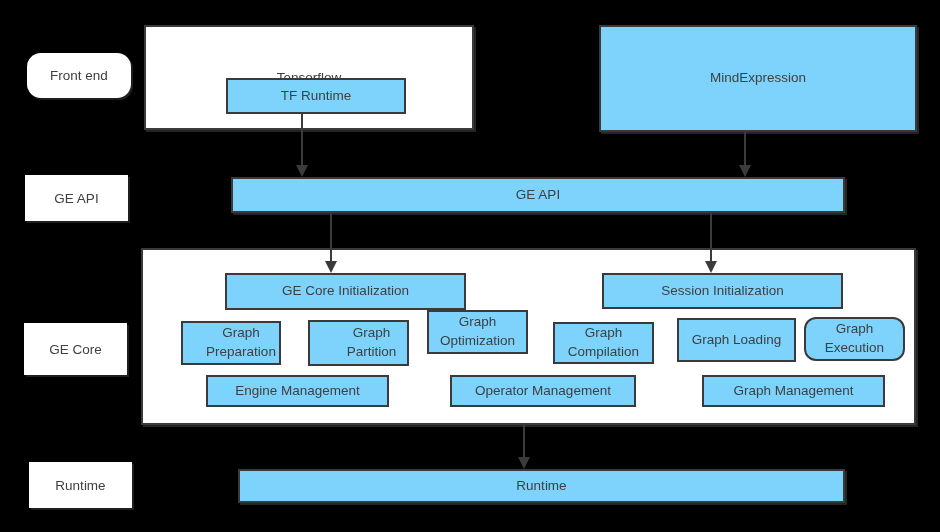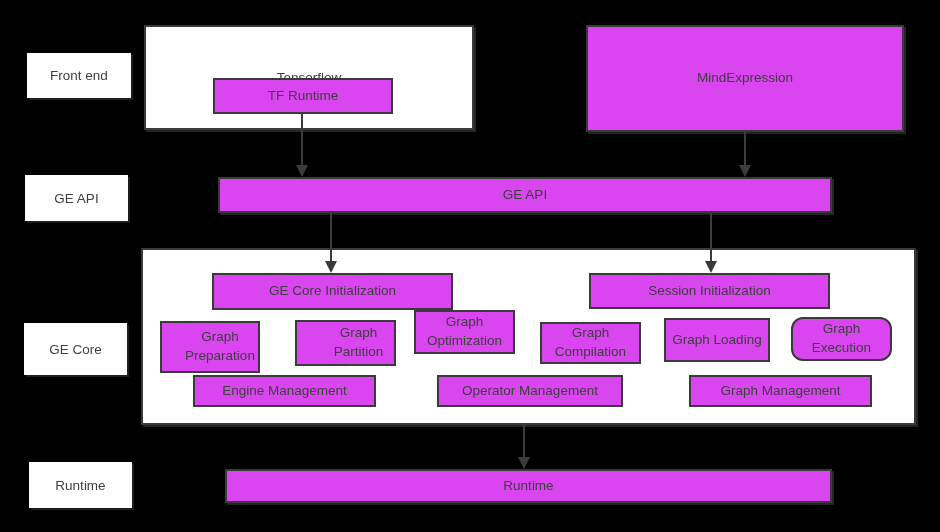--- a/index.html
+++ b/index.html
@@ -20,27 +20,28 @@
   .abs { position: absolute; box-sizing: border-box; }
   .layer-label {
     background: #ffffff;
     display: flex;
     align-items: center;
     justify-content: center;
     box-shadow: 2px 2px 0 #1e1e1e;
     z-index: 2;
   }
   .box {
-    background: #d946ef;
+    background: #7dd3fc;
     border: 2px solid #3a3a3a;
     display: flex;
     align-items: center;
     justify-content: center;
     text-align: center;
     line-height: 1.4;
+    margin-left: 13px;
   }
   .shadowed { box-shadow: 2px 2px 0 #242424; }
   .container-box {
     background: #ffffff;
     border: 2px solid #3a3a3a;
     box-shadow: 2px 2px 0 #242424;
     z-index: 1;
   }
   .box-title {
     position: absolute;
@@ -63,21 +64,21 @@
     border-right: 6px solid transparent;
     border-top: 12px solid #3b3b3b;
     z-index: 10;
   }
 </style>
 </head>
 <body>
 
 <div id="stage">
 
-  <div class="abs layer-label" style="left:27px; top:53px; width:104px; height:45px;">
+  <div class="abs layer-label" style="left:27px; top:53px; width:104px; height:45px;border-radius:14px;">
     <span>Front end</span>
   </div>
   <div class="abs layer-label" style="left:25px; top:175px; width:103px; height:46px;">
     <span>GE API</span>
   </div>
   <div class="abs layer-label" style="left:24px; top:323px; width:103px; height:52px;">
     <span>GE Core</span>
   </div>
   <div class="abs layer-label" style="left:29px; top:462px; width:103px; height:46px;">
     <span>Runtime</span>
@@ -100,33 +101,33 @@
 
   <div class="abs container-box" style="left:141px; top:248px; width:775px; height:177px;"></div>
 
   <div class="abs box inner-box" style="left:212px; top:273px; width:241px; height:37px;">
     <span>GE Core Initialization</span>
   </div>
   <div class="abs box inner-box" style="left:589px; top:273px; width:241px; height:36px;">
     <span>Session Initialization</span>
   </div>
 
-  <div class="abs box inner-box" style="left:160px; top:321px; width:100px; height:52px;padding-left:20px;">
+  <div class="abs box inner-box" style="left:168px; top:321px; width:100px; height:44px;padding-left:20px;">
     <span>Graph Preparation</span>
   </div>
   <div class="abs box inner-box" style="left:295px; top:320px; width:101px; height:46px;padding-left:26px;">
     <span>Graph Partition</span>
   </div>
   <div class="abs box inner-box" style="left:414px; top:310px; width:101px; height:44px;">
     <span>Graph Optimization</span>
   </div>
   <div class="abs box inner-box" style="left:540px; top:322px; width:101px; height:42px;">
     <span>Graph Compilation</span>
   </div>
-  <div class="abs box inner-box" style="left:664px; top:318px; width:106px; height:44px;">
+  <div class="abs box inner-box" style="left:664px; top:318px; width:119px; height:44px;">
     <span>Graph Loading</span>
   </div>
   <div class="abs box inner-box" style="left:791px; top:317px; width:101px; height:44px;border-radius:12px;">
     <span>Graph Execution</span>
   </div>
 
   <div class="abs box inner-box" style="left:193px; top:375px; width:183px; height:32px;">
     <span>Engine Management</span>
   </div>
   <div class="abs box inner-box" style="left:437px; top:375px; width:186px; height:32px;justify-content:center;">

